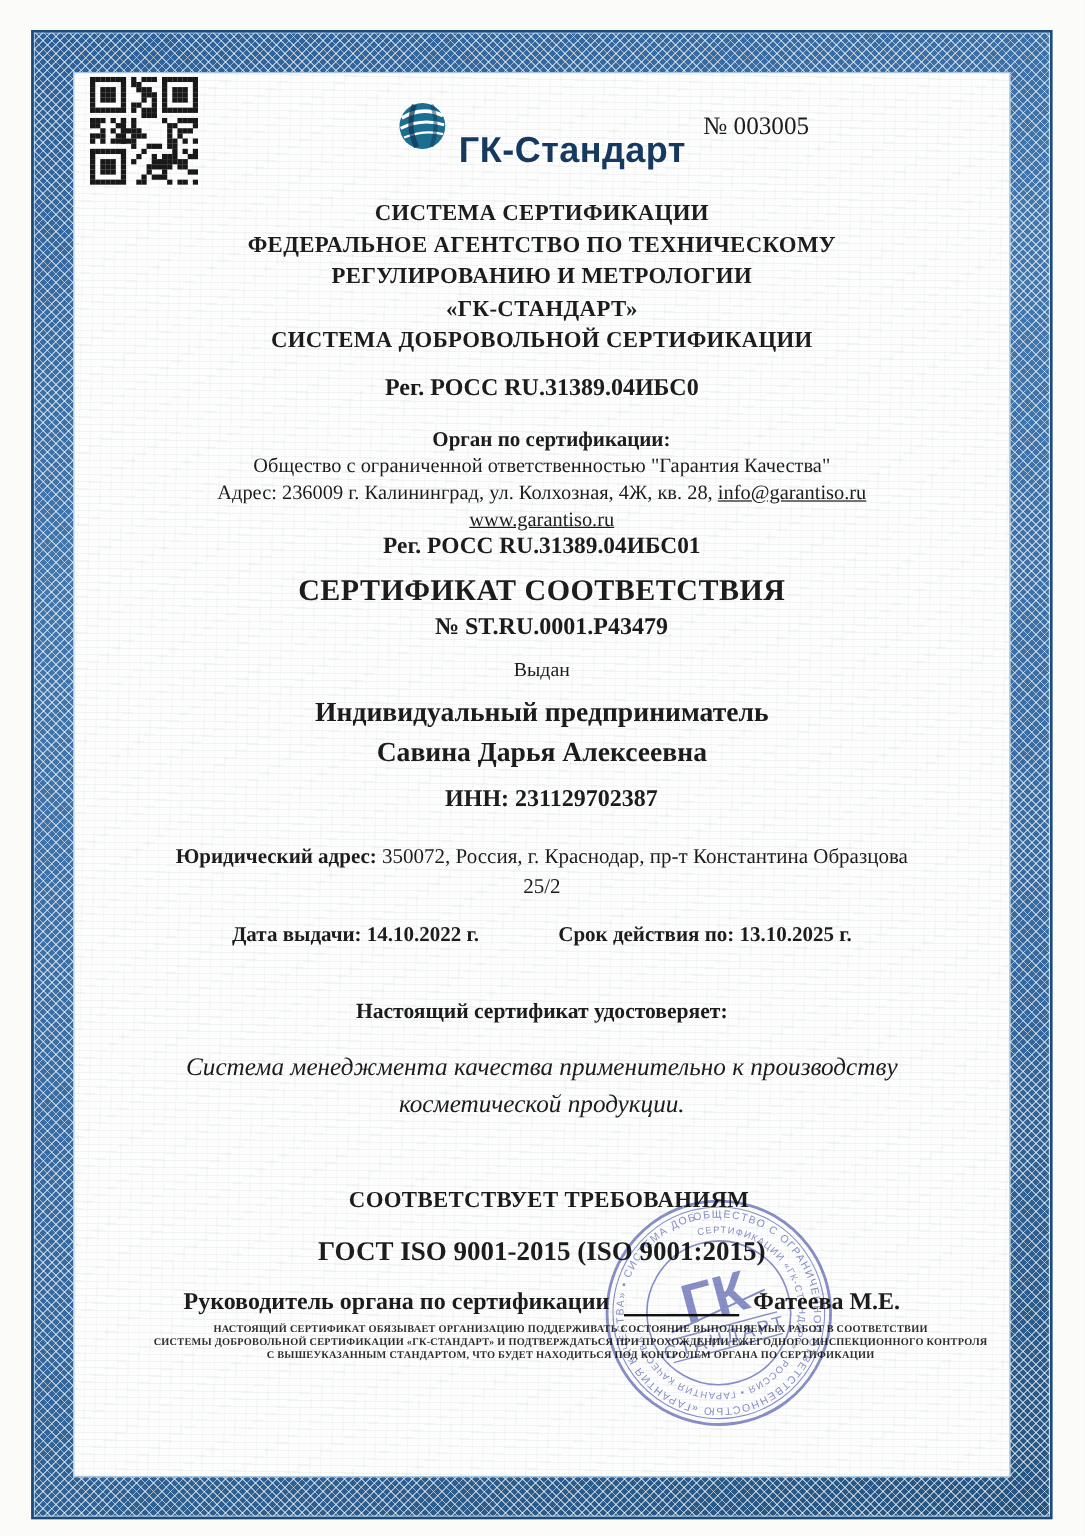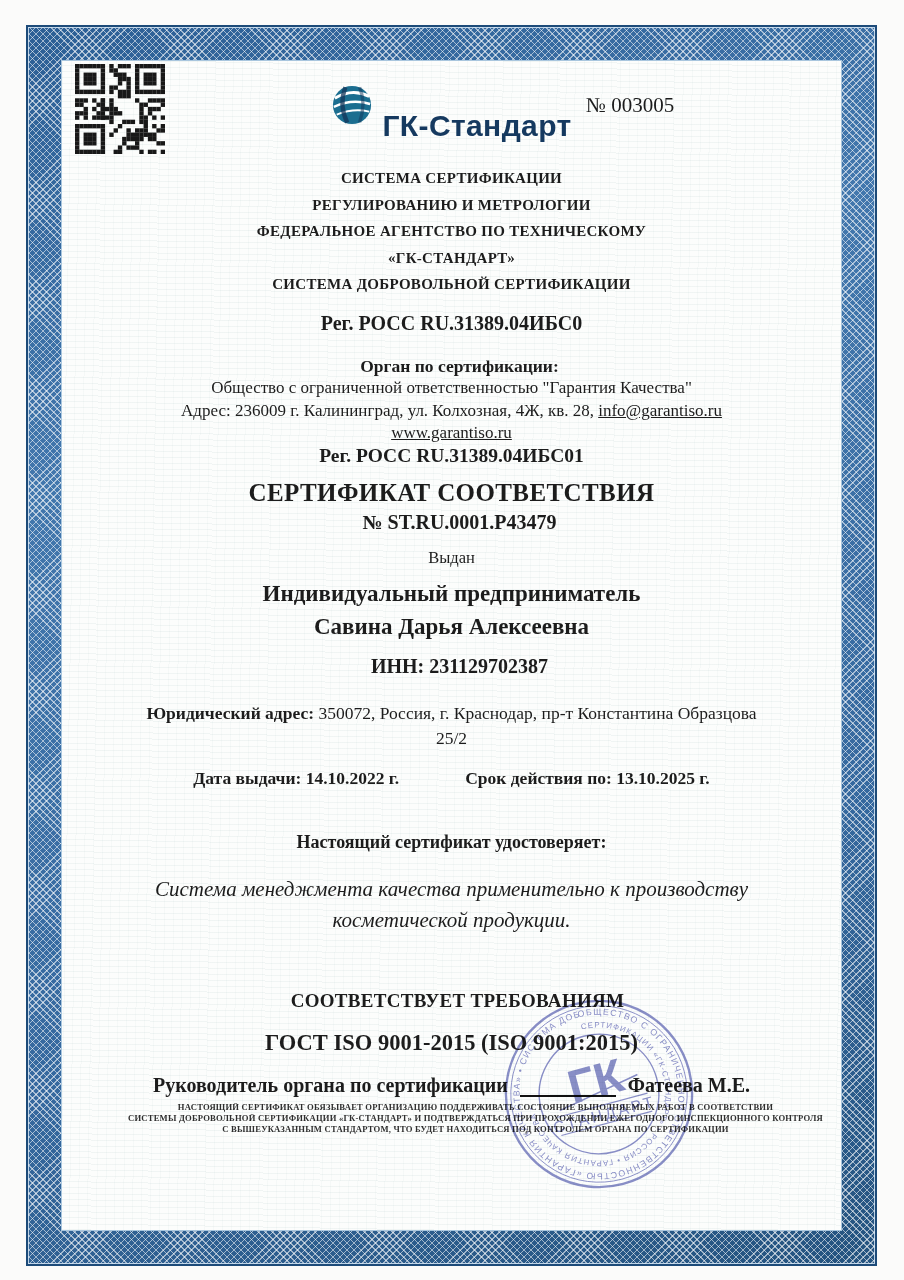--- a/index.html
+++ b/index.html
@@ -39,21 +39,21 @@
 
   .qr{position:absolute;left:13px;top:3px;width:90px;height:90px;}
 
   .brand-row{top:22px;height:44px;display:flex;align-items:center;justify-content:center;gap:9px;}
   .brand-name{
     font-family:Liberation Sans, sans-serif;
     font-weight:700;font-size:30px;color:var(--brand-navy);letter-spacing:.4px;margin-top:42px;
   }
   .serial{position:absolute;left:524px;top:32px;font-size:21px;text-align:right;}
 
-  .hdr{top:104px;font-weight:700;font-size:15px;line-height:26.5px;letter-spacing:.3px;}
+  .hdr{top:104px;font-weight:700;font-size:19px;line-height:26.5px;letter-spacing:.3px;}
   .reg-top{top:251px;font-weight:700;font-size:20px;}
 
   .org{top:294px;font-size:17px;line-height:22.4px;}
   .org .h{font-weight:700;font-size:17.5px;padding-left:16px;}
   .org .reg2{font-weight:700;font-size:19.5px;}
   .link{text-decoration:underline;}
 
   .cert-head{top:418px;}
   .cert-title{font-weight:700;font-size:25px;letter-spacing:.4px;}
   .cert-num{font-weight:700;font-size:20px;margin-top:4px;margin-left:16px;}
@@ -323,22 +323,22 @@
           <path d="M6 32 Q 24 25 40 29" stroke="#ffffff" fill="none" stroke-width="2"></path>
           <path d="M15 3.5 Q 8 22 17 40.5" stroke="#14365a" fill="none" stroke-width="4.5" opacity=".75"></path>
           <path d="M30 3.5 Q 37 20 30 40" stroke="#14365a" fill="none" stroke-width="3.5" opacity=".5"></path>
         </svg>
         <span class="brand-name">ГК-Стандарт</span>
       </div>
       <div class="serial">№ 003005</div>
 
       <div class="block hdr">
         <div>СИСТЕМА СЕРТИФИКАЦИИ</div>
+        <div>ФЕДЕРАЛЬНОЕ АГЕНТСТВО ПО ТЕХНИЧЕСКОМУ</div>
         <div>РЕГУЛИРОВАНИЮ И МЕТРОЛОГИИ</div>
-        <div>ФЕДЕРАЛЬНОЕ АГЕНТСТВО ПО ТЕХНИЧЕСКОМУ</div>
         <div>«ГК-СТАНДАРТ»</div>
         <div>СИСТЕМА ДОБРОВОЛЬНОЙ СЕРТИФИКАЦИИ</div>
       </div>
 
       <div class="block reg-top">Рег. РОСС RU.31389.04ИБС0</div>
 
       <div class="block org">
         <div class="h">Орган по сертификации:</div>
         <div>Общество с ограниченной ответственностью "Гарантия Качества"</div>
         <div><span>Адрес: 236009 г. Калининград, ул. Колхозная, 4Ж, кв. 28,</span> <span class="link">info@garantiso.ru</span></div>

